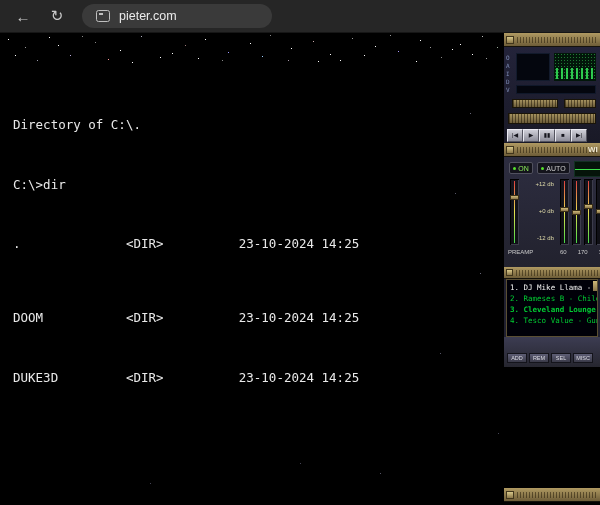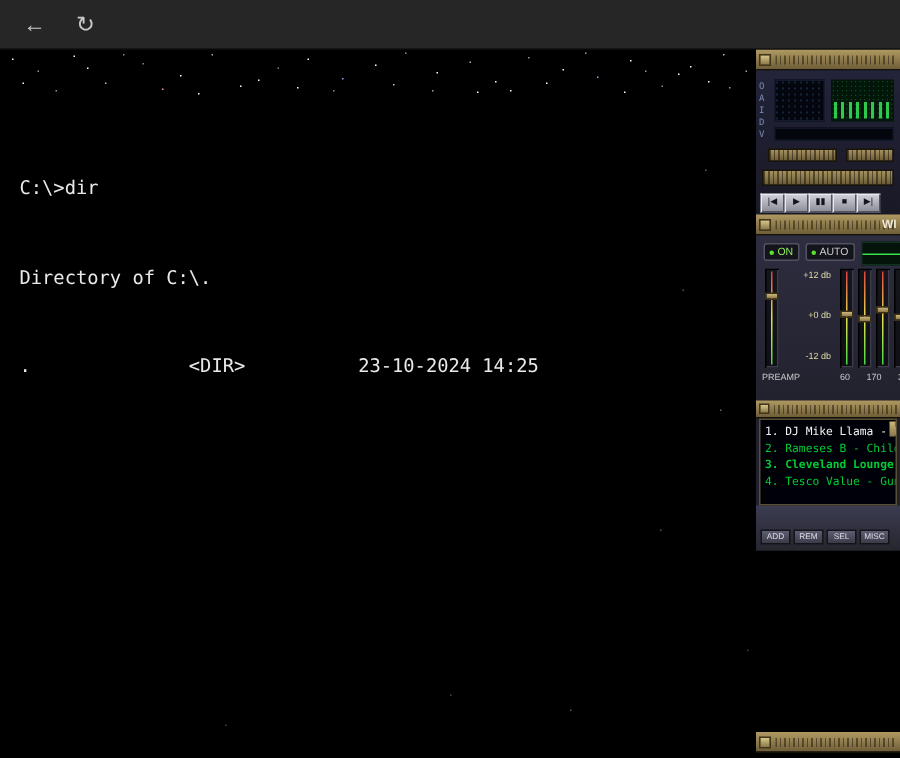--- a/index.html
+++ b/index.html
@@ -123,36 +123,42 @@
             text-align:center; cursor:pointer; }
 
   .wa-shade { top:455px; height:14px; background:none; }
 </style>
 </head>
 <body>
 
 <div class="browser-bar">
   <span class="nav-icon">←</span>
   <span class="nav-icon">↻</span>
+  <div class="address-pill">
+    <span class="site-icon"></span>
+    <span class="url-text">pieter.com</span>
+  </div>
 </div>
 
 <div class="content">
   <div class="star-field"></div>
 
   <div class="terminal">
     
   
+      <div class="term-line">Directory of C:\.</div>
+    
       <div class="term-line">C:\&gt;dir</div>
     
-      <div class="term-line">Directory of C:\.</div>
-    
       <div class="term-line">.              &lt;DIR&gt;          23-10-2024 14:25</div>
     
     
-    
+      <div class="term-line">DOOM           &lt;DIR&gt;          23-10-2024 14:25</div>
+    
+      <div class="term-line">DUKE3D         &lt;DIR&gt;          23-10-2024 14:25</div>
     
     
       
     
       
     
       
     
       
     

